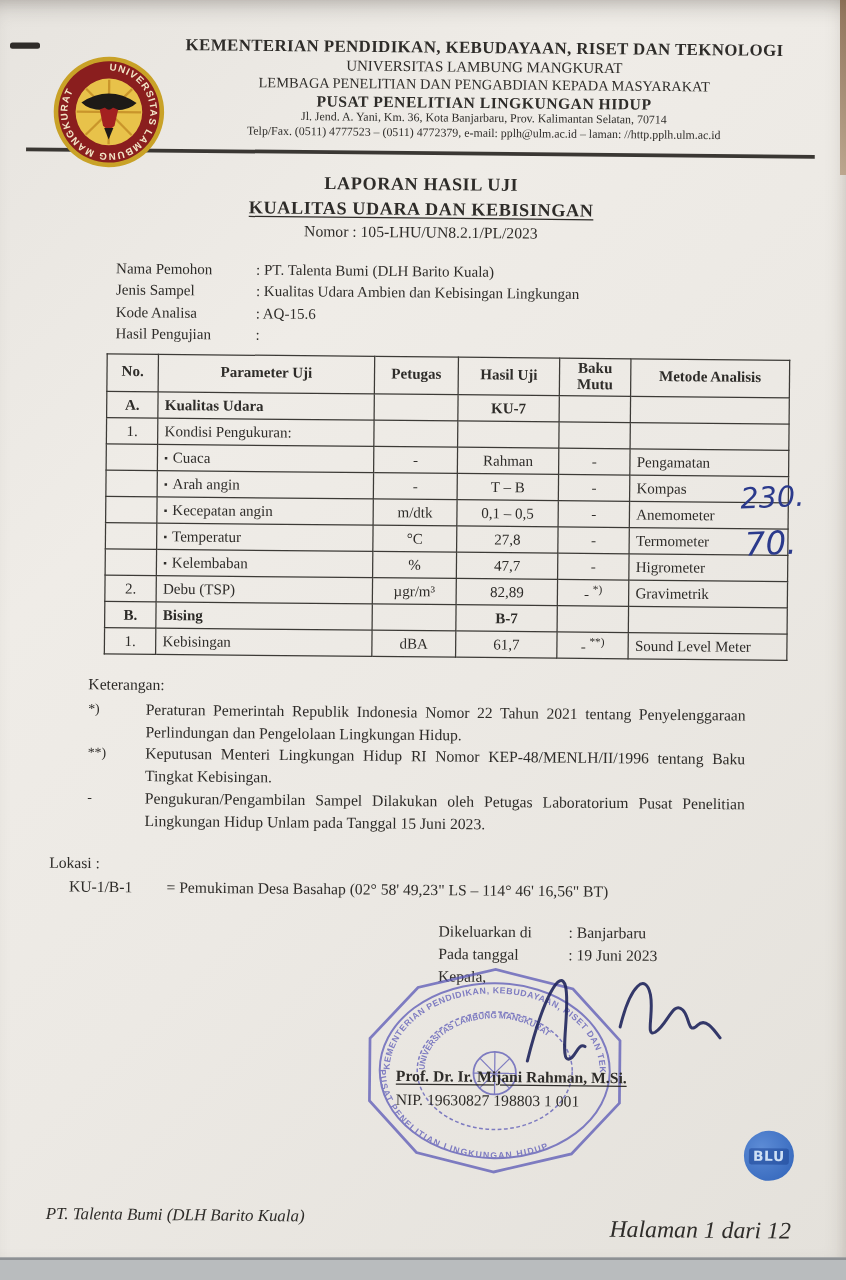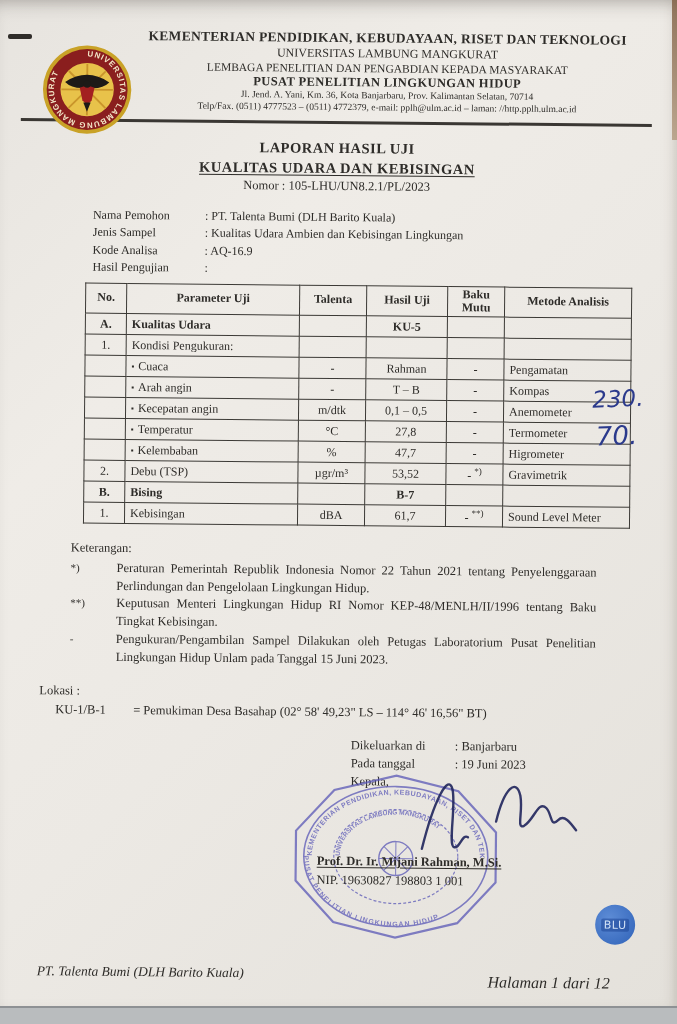--- a/index.html
+++ b/index.html
@@ -70,24 +70,24 @@
   .issued-label{width:104px;flex:none;}
   .kepala{position:absolute;left:358px;top:44px;font-size:12.5px;}
   .stamp{position:absolute;left:292px;top:40px;opacity:.72;}
   .signature{position:absolute;left:412px;top:28px;}
   .signatory{position:absolute;left:325px;top:122px;font-size:12.5px;line-height:1.5;}
   .sig-name{font-weight:bold;text-decoration:underline;text-underline-offset:2px;}
 
   
   .blu-badge{position:absolute;left:604px;top:902px;width:40px;height:40px;border-radius:50%;
     background:radial-gradient(circle at 35% 35%,#5d8cd6,#2f62b8);display:flex;align-items:center;justify-content:center;}
-  .blu-badge span{color:#cfe0f5;font-family:"DejaVu Sans",sans-serif;font-weight:normal;font-size:11px;
+  .blu-badge span{color:#cfe0f5;font-family:"DejaVu Sans",sans-serif;font-weight:bold;font-size:11px;
     background:rgba(30,70,150,.55);padding:0 3px;border-radius:2px;letter-spacing:.5px;}
   .footer-left{position:absolute;left:46px;top:966px;font-style:italic;font-size:13.5px;}
-  .footer-right{position:absolute;left:497px;top:972px;font-style:italic;font-size:16px;}
+  .footer-right{position:absolute;left:497px;top:972px;font-style:italic;font-size:19px;}
 </style>
 </head>
 <body>
 
 <div class="paper">
   <div class="page-content">
 
     <div class="letterhead">
       <svg class="ulm-logo" viewBox="0 0 100 100">
         <circle cx="50" cy="50" r="48" fill="#c9a227"></circle>
@@ -131,45 +131,45 @@
         <div class="info-row">
           <span class="info-label">Nama Pemohon</span>
           <span class="info-value">: PT. Talenta Bumi (DLH Barito Kuala)</span>
         </div>
         <div class="info-row">
           <span class="info-label">Jenis Sampel</span>
           <span class="info-value">: Kualitas Udara Ambien dan Kebisingan Lingkungan</span>
         </div>
         <div class="info-row">
           <span class="info-label">Kode Analisa</span>
-          <span class="info-value">: AQ-16.9</span>
+          <span class="info-value">: AQ-15.6</span>
         </div>
         <div class="info-row">
           <span class="info-label">Hasil Pengujian</span>
           <span class="info-value">:</span>
         </div>
       </div>
 
     <table class="results">
       <thead>
         <tr>
           <th class="col-no">No.</th>
           <th class="col-param">Parameter  Uji</th>
-          <th class="col-sat">Talenta</th>
+          <th class="col-sat">Petugas</th>
           <th class="col-hasil">Hasil Uji</th>
           <th class="col-baku">Baku Mutu</th>
           <th class="col-met">Metode Analisis</th>
         </tr>
       </thead>
       <tbody id="table-body">
           <tr>
             <td class="c b">A.</td>
             <td class=" b">Kualitas Udara</td>
             <td class="c"></td>
-            <td class="c b">KU-5</td>
+            <td class="c b">KU-7</td>
             <td class="c"></td>
             <td></td>
           </tr>
           <tr>
             <td class="c">1.</td>
             <td>Kondisi Pengukuran:</td>
             <td class="c"></td>
             <td class="c"></td>
             <td class="c"></td>
             <td></td>
@@ -211,21 +211,21 @@
             <td class="param-indent"><span class="bullet">▪</span>Kelembaban</td>
             <td class="c">%</td>
             <td class="c">47,7</td>
             <td class="c">-</td>
             <td>Higrometer</td>
           </tr>
           <tr>
             <td class="c">2.</td>
             <td>Debu (TSP)</td>
             <td class="c">µgr/m³</td>
-            <td class="c">53,52</td>
+            <td class="c">82,89</td>
             <td class="c">-<span class="marker">*)</span></td>
             <td>Gravimetrik</td>
           </tr>
           <tr>
             <td class="c b">B.</td>
             <td class=" b">Bising</td>
             <td class="c"></td>
             <td class="c b">B-7</td>
             <td class="c"></td>
             <td></td>

